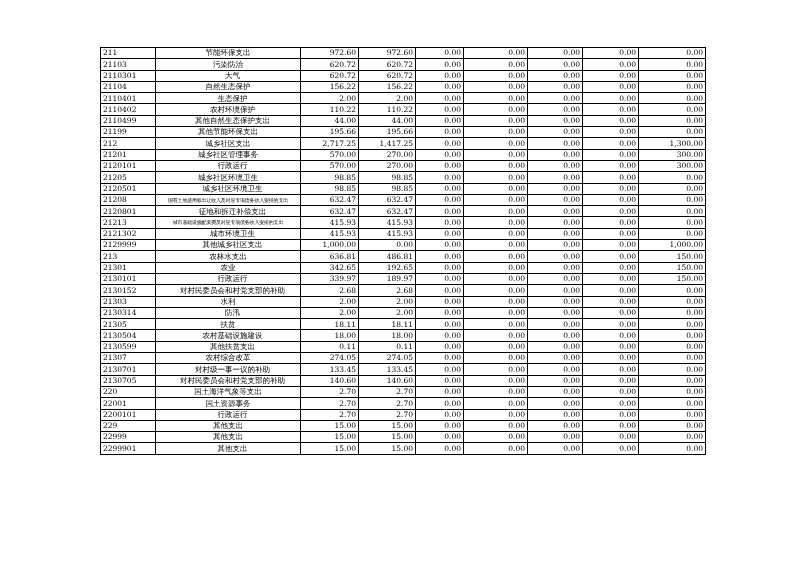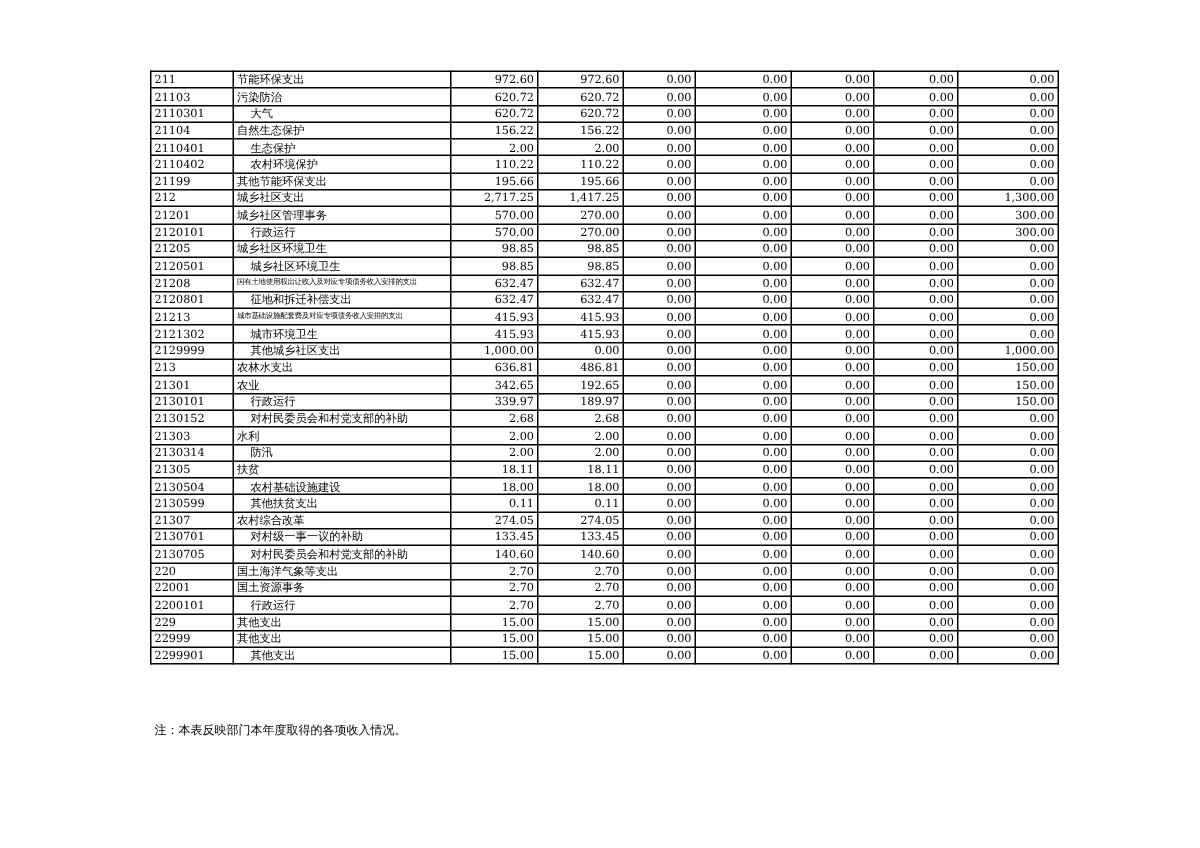--- a/index.html
+++ b/index.html
@@ -28,21 +28,21 @@
     font-size: 7.5px;
     line-height: 1;
     height: 10.3px;
     padding: 0 2px;
     color: #000000;
     white-space: nowrap;
     overflow: hidden;
     vertical-align: middle;
   }
   td.code-cell { text-align: left; }
-  td.label-cell { text-align: left; }
+  td.label-cell { text-align: center; }
   td.label-cell.indent { padding-left: 11px; margin-top: 32px; }
   td.label-cell.small { font-size: 5px; letter-spacing: -0.2px; }
   td.value-cell { text-align: right; font-family: "DejaVu Serif", "Liberation Serif", serif; }
   .note {
     position: absolute;
     left: 103px;
     top: 481px;
     font-size: 8px;
     color: #000000;
     white-space: nowrap;
@@ -125,20 +125,31 @@
           <td class="label-cell indent">农村环境保护</td>
           <td class="value-cell">110.22</td>
           <td class="value-cell">110.22</td>
           <td class="value-cell">0.00</td>
           <td class="value-cell">0.00</td>
           <td class="value-cell">0.00</td>
           <td class="value-cell">0.00</td>
           <td class="value-cell">0.00</td>
         </tr>
         <tr>
+          <td class="code-cell">2110499</td>
+          <td class="label-cell indent">其他自然生态保护支出</td>
+          <td class="value-cell">44.00</td>
+          <td class="value-cell">44.00</td>
+          <td class="value-cell">0.00</td>
+          <td class="value-cell">0.00</td>
+          <td class="value-cell">0.00</td>
+          <td class="value-cell">0.00</td>
+          <td class="value-cell">0.00</td>
+        </tr>
+        <tr>
           <td class="code-cell">21199</td>
           <td class="label-cell">其他节能环保支出</td>
           <td class="value-cell">195.66</td>
           <td class="value-cell">195.66</td>
           <td class="value-cell">0.00</td>
           <td class="value-cell">0.00</td>
           <td class="value-cell">0.00</td>
           <td class="value-cell">0.00</td>
           <td class="value-cell">0.00</td>
         </tr>
@@ -445,14 +456,13 @@
           <td class="value-cell">15.00</td>
           <td class="value-cell">15.00</td>
           <td class="value-cell">0.00</td>
           <td class="value-cell">0.00</td>
           <td class="value-cell">0.00</td>
           <td class="value-cell">0.00</td>
           <td class="value-cell">0.00</td>
         </tr>
       </tbody>
   </table>
-  <div class="note">注：本表反映部门本年度取得的各项收入情况。</div>
 </div>
 
 </body></html>

